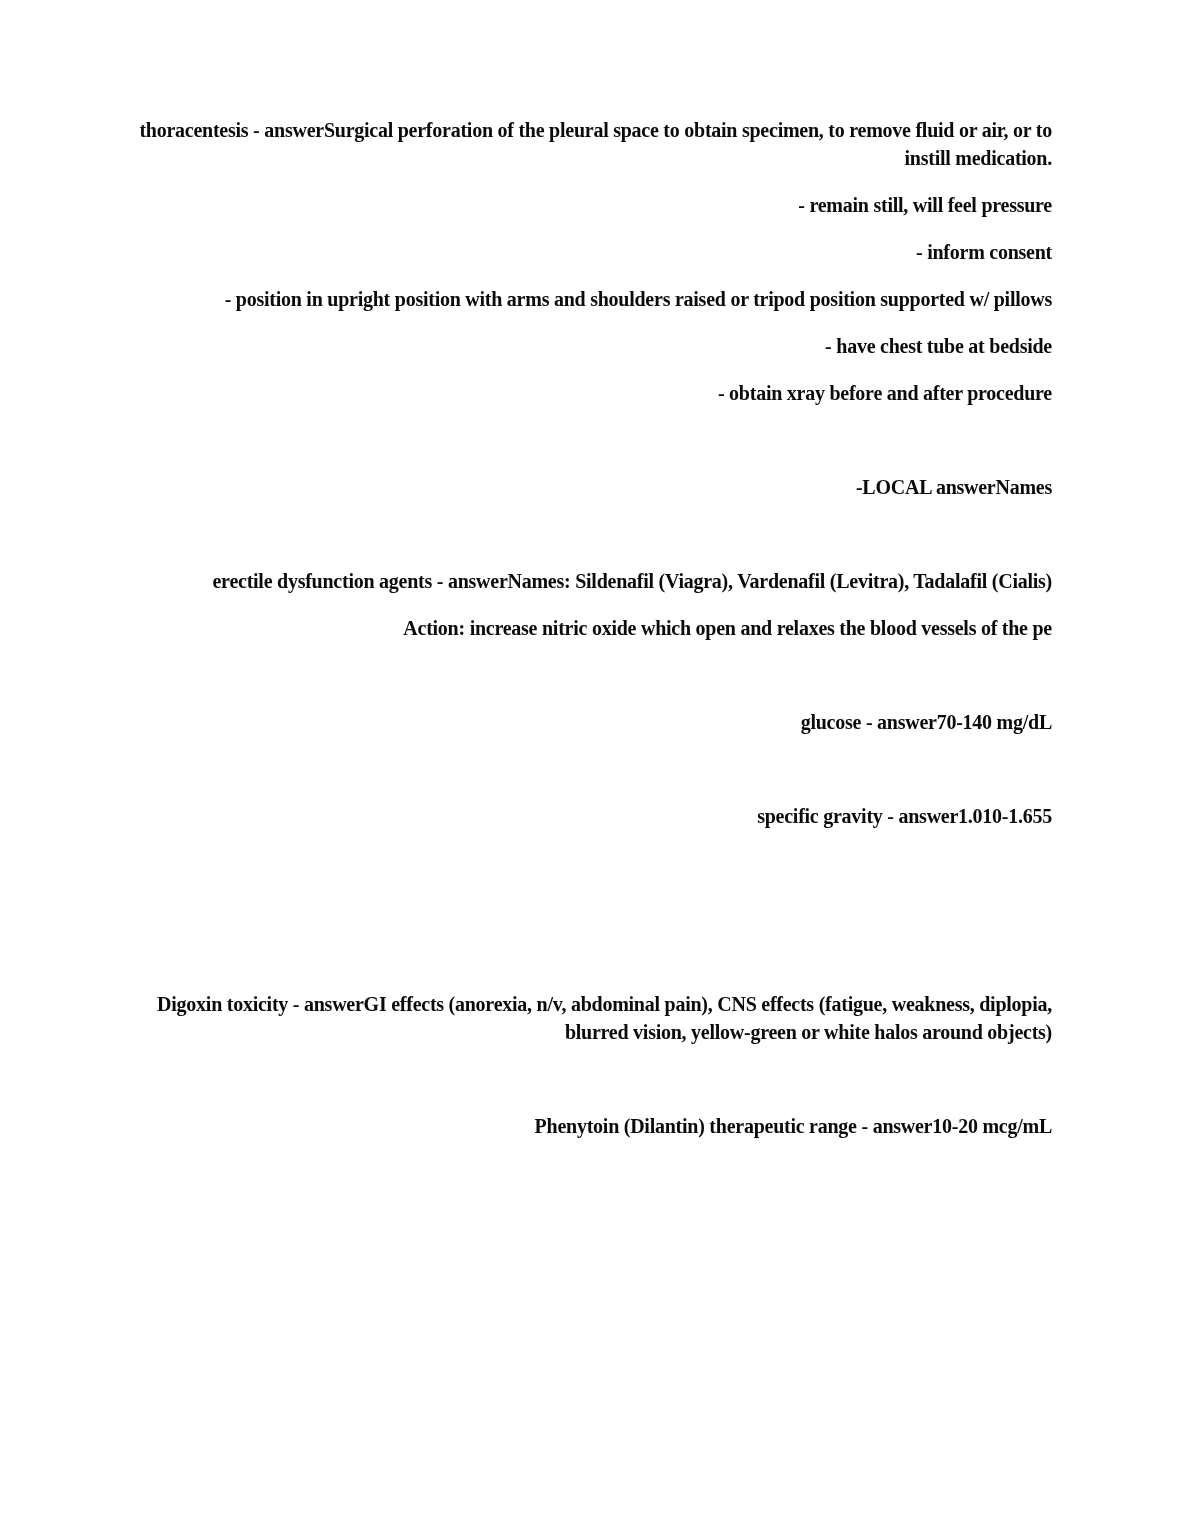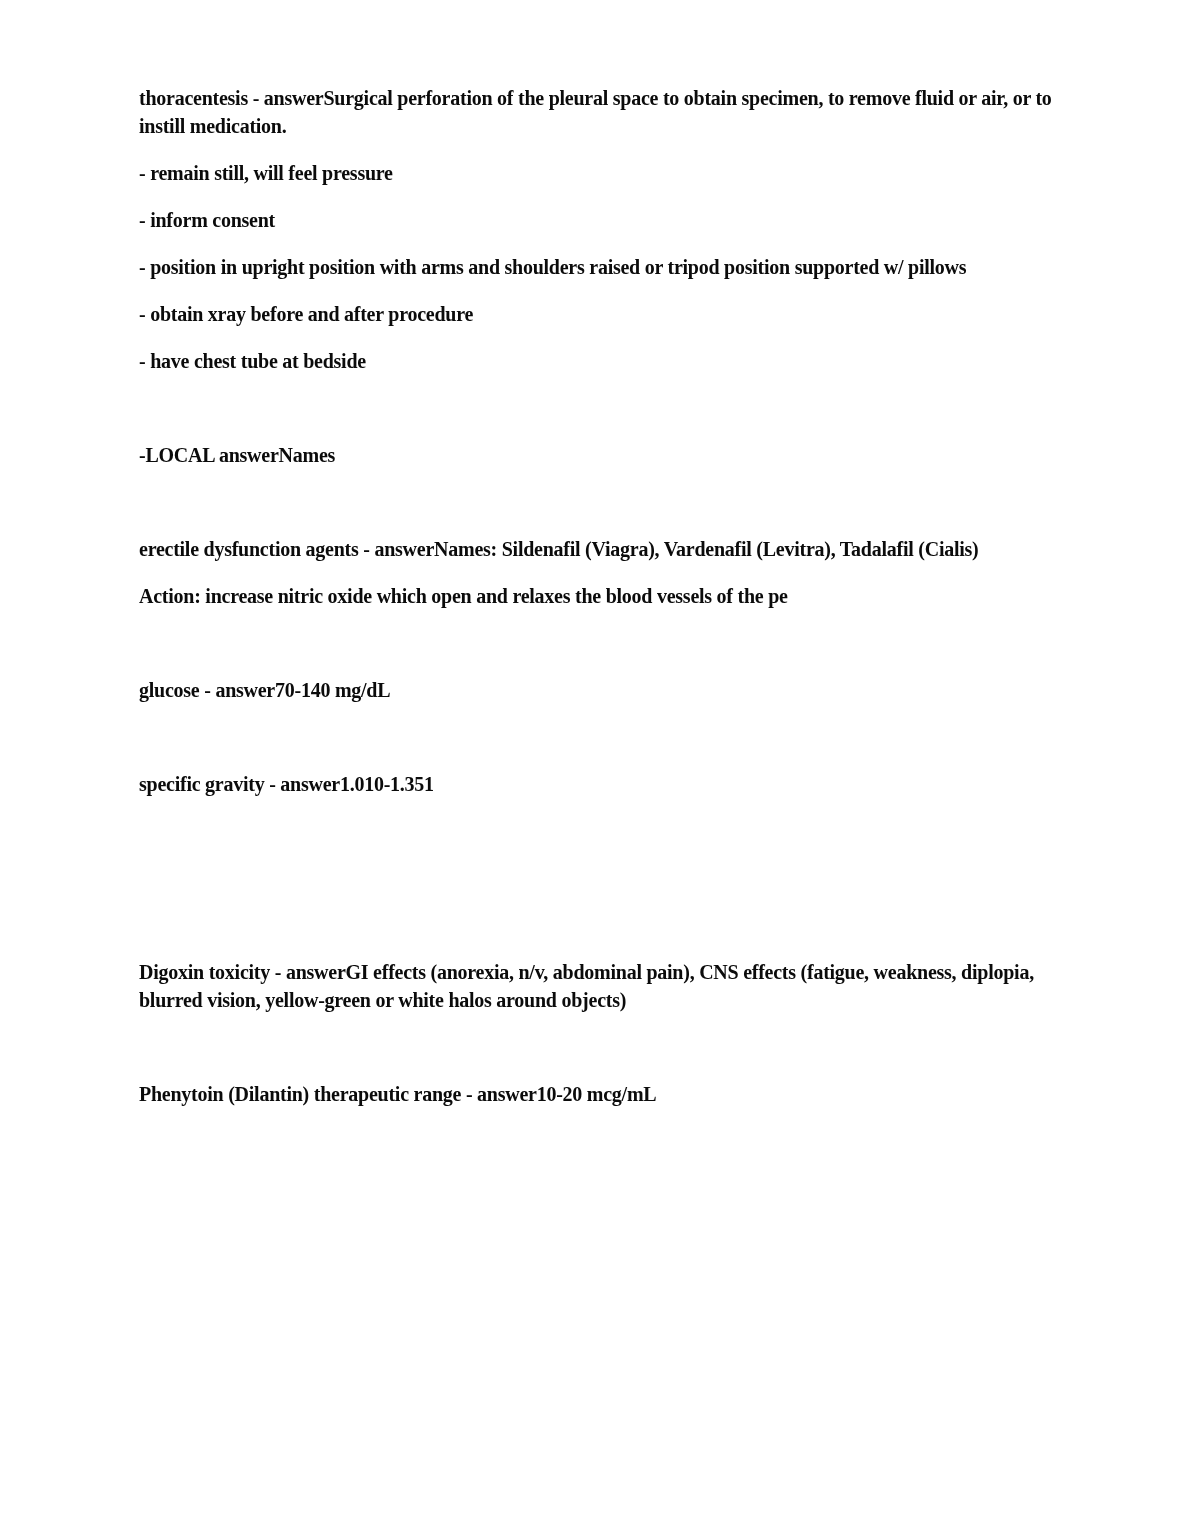--- a/index.html
+++ b/index.html
@@ -11,21 +11,22 @@
     width: 1190px;
     height: 1540px;
     overflow: hidden;
     font-family: "Liberation Serif", "DejaVu Serif", serif;
   }
   .page {
     width: 1190px;
     height: 1332px;
     background: #ffffff;
     box-sizing: border-box;
-    padding: 84px 138px 0 139px;
+    padding: 116px 138px 0 139px;
+    text-align: right;
   }
   .doc p {
     margin: 0 0 19px 0;
     padding: 0;
     font-size: 20px;
     font-weight: 700;
     line-height: 28px;
     min-height: 28px;
     color: #0b0b0b;
     letter-spacing: -0.25px;
@@ -34,31 +35,31 @@
 </style>
 </head>
 <body>
 
 <div class="page">
   <div class="doc">
     <p>thoracentesis - answerSurgical perforation of the pleural space to obtain specimen, to remove fluid or air, or to instill medication.</p>
     <p>- remain still, will feel pressure</p>
     <p>- inform consent</p>
     <p>- position in upright position with arms and shoulders raised or tripod position supported w/ pillows</p>
+    <p>- have chest tube at bedside</p>
     <p>- obtain xray before and after procedure</p>
-    <p>- have chest tube at bedside</p>
     <p></p>
     <p>-LOCAL answerNames</p>
     <p></p>
     <p>erectile dysfunction agents - answerNames: Sildenafil (Viagra), Vardenafil (Levitra), Tadalafil (Cialis)</p>
     <p>Action: increase nitric oxide which open and relaxes the blood vessels of the pe</p>
     <p></p>
     <p>glucose - answer70-140 mg/dL</p>
     <p></p>
-    <p>specific gravity - answer1.010-1.351</p>
+    <p>specific gravity - answer1.010-1.655</p>
     <p></p>
     <p></p>
     <p></p>
     <p>Digoxin toxicity - answerGI effects (anorexia, n/v, abdominal pain), CNS effects (fatigue, weakness, diplopia, blurred vision, yellow-green or white halos around objects)</p>
     <p></p>
     <p>Phenytoin (Dilantin) therapeutic range - answer10-20 mcg/mL</p>
   </div>
 </div>
 
 </body></html>

